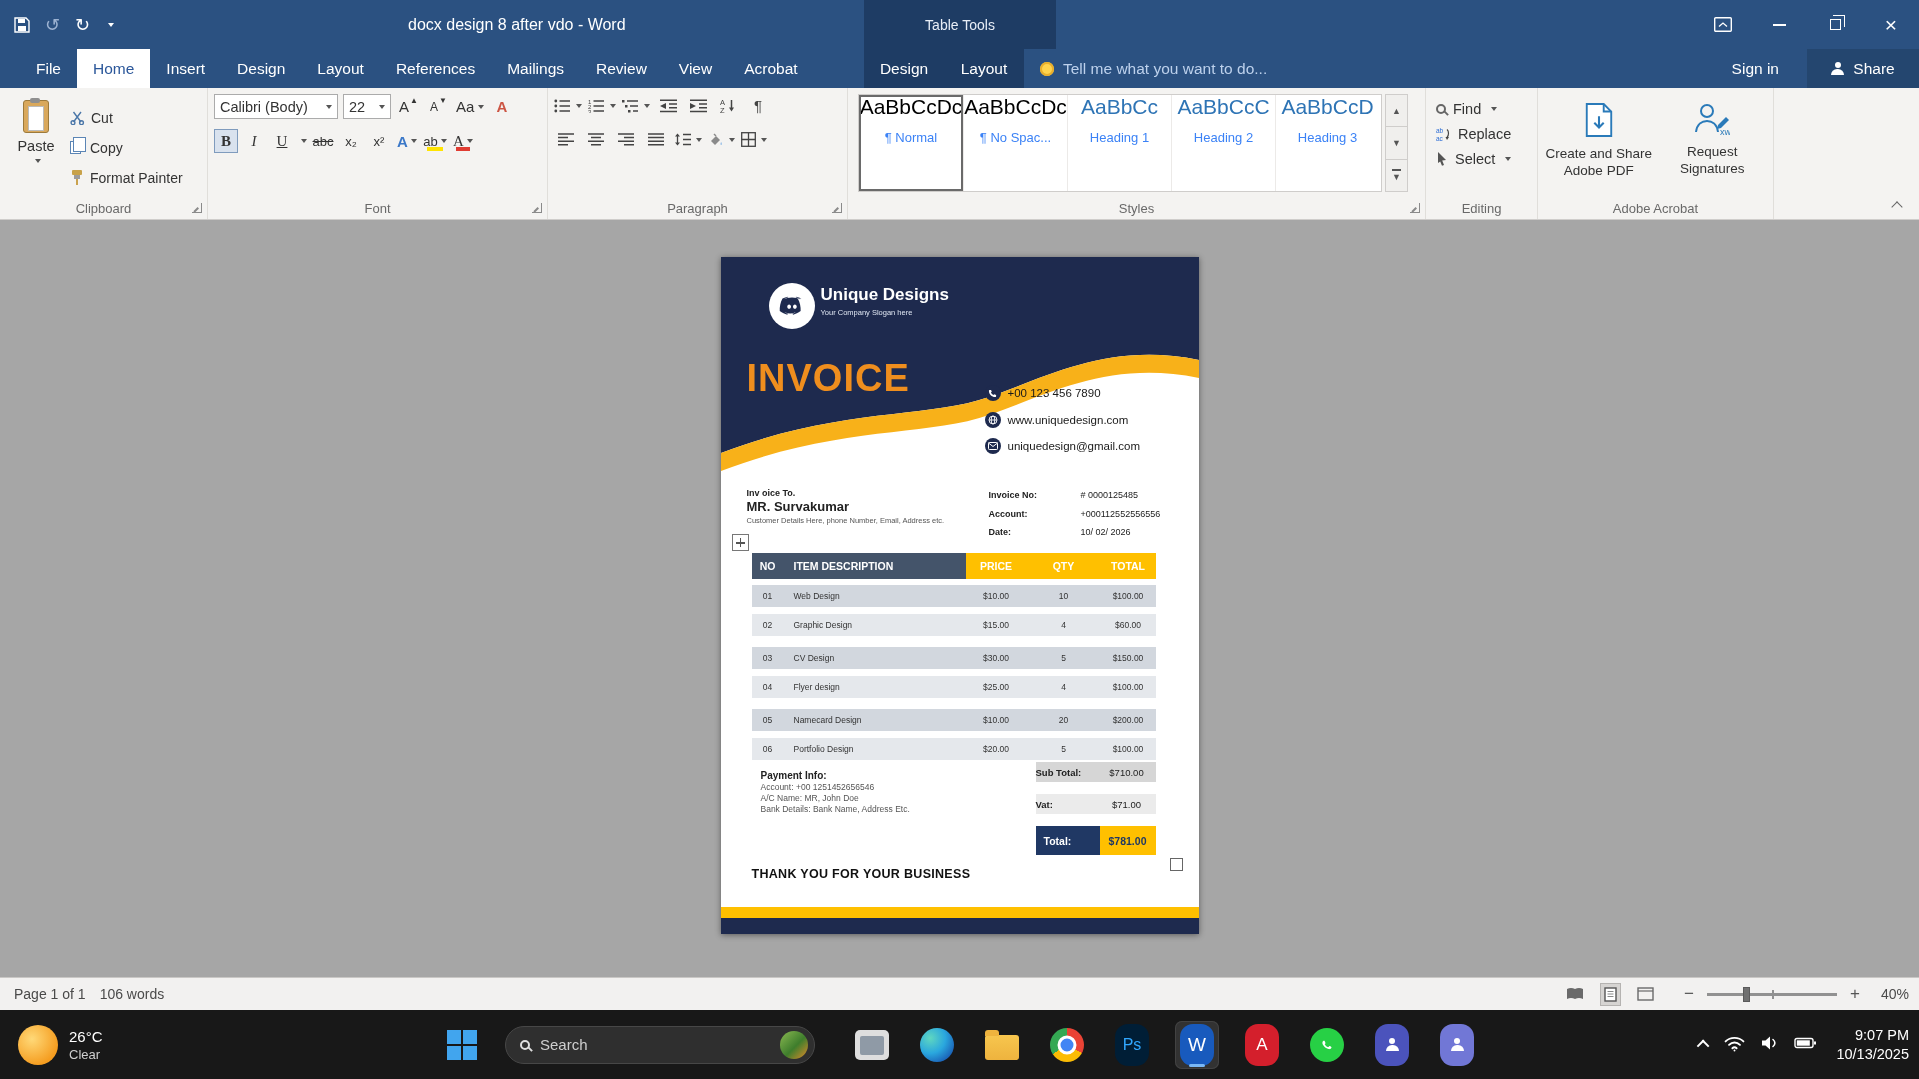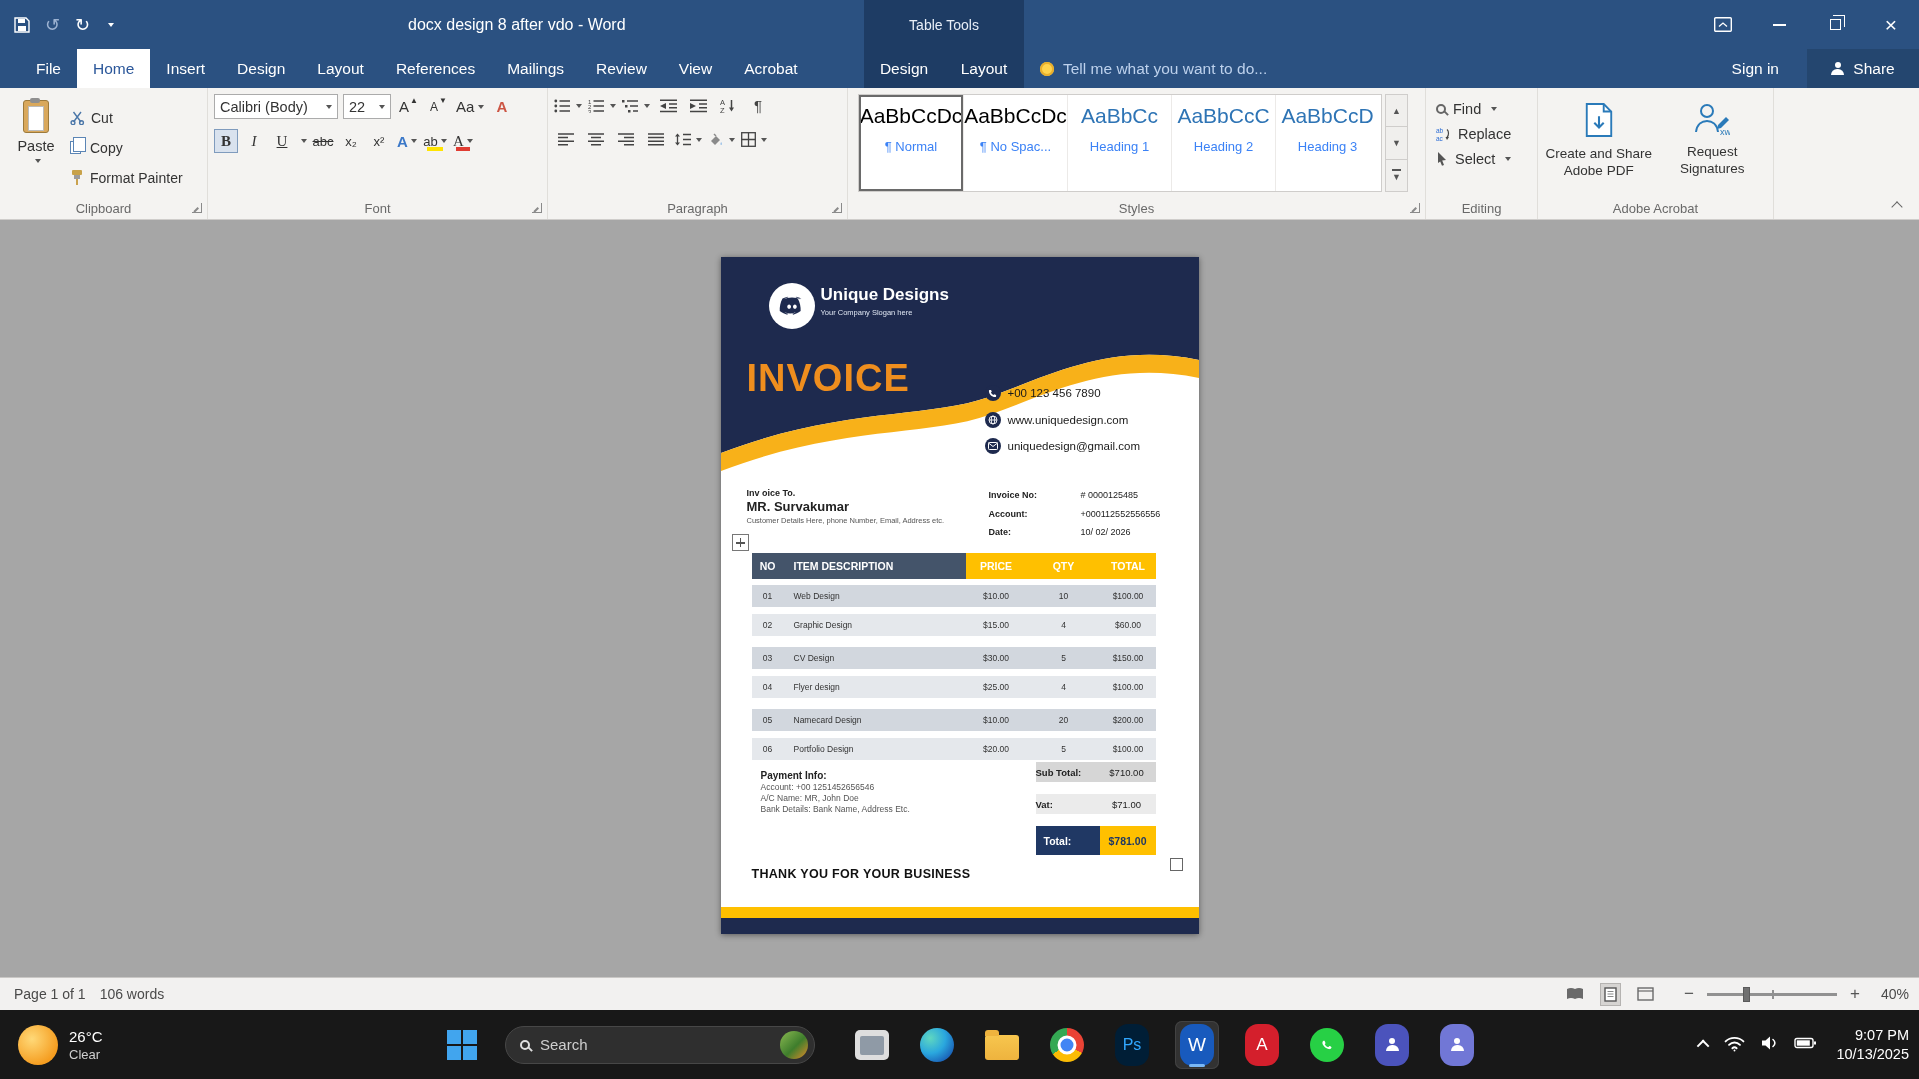--- a/index.html
+++ b/index.html
@@ -8,21 +8,21 @@
 .app{width:100%;height:100%;display:flex;flex-direction:column}
 .abs{position:absolute}
 .crt{width:0;height:0;border-left:3.5px solid transparent;border-right:3.5px solid transparent;border-top:4px solid #555;display:inline-block;margin-left:3px}
 .crt.w{border-top-color:#fff}
 
 .titlebar{height:49px;background:#2b5181;position:relative;color:#fff;flex:0 0 auto}
 .qat{position:absolute;left:14px;top:0;height:49px;display:flex;align-items:center;gap:15px}
 .qbtn{display:flex;align-items:center;justify-content:center;font-size:18px;color:#fff}
 .qbtn.dim{color:#9db3d2}
 .title{position:absolute;left:408px;top:0;height:49px;line-height:49px;font-size:16px;color:#fff}
-.tt-block{position:absolute;left:864px;top:0;width:160px;height:49px;background:#1e3c64;display:flex;align-items:center;justify-content:center;font-size:14px;color:#e8eef7}
+.tt-block{position:absolute;left:864px;top:0;width:192px;height:49px;background:#1e3c64;display:flex;align-items:center;justify-content:center;font-size:14px;color:#e8eef7}
 .win-controls{position:absolute;right:0;top:0;height:49px;display:flex}
 .wc{width:56px;height:49px;display:flex;align-items:center;justify-content:center}
 .minus-g{width:13px;height:2px;background:#fff}
 .restore-g{position:relative;width:11px;height:11px;border:1.5px solid #fff}
 .restore-g::before{content:"";position:absolute;left:2px;top:-5px;width:11px;height:11px;border:1.5px solid #fff;border-left:none;border-bottom:none}
 .close-g{font-size:21px;color:#fff;line-height:1}
 
 .tabrow{height:39px;background:#2b5181;position:relative;color:#fff;flex:0 0 auto;display:flex;align-items:stretch}
 .tab{padding:0 16px;display:flex;align-items:center;font-size:15.5px}
 .tab.file{margin-left:20px}
@@ -66,21 +66,21 @@
 .subt{font-size:13px}
 .hl{position:relative}.hl::after{content:"";position:absolute;left:4px;right:4px;bottom:2px;height:4px;background:#ffe400}
 .fcol{position:relative}.fcol::after{content:"";position:absolute;left:5px;right:5px;bottom:2px;height:4px;background:#e03c32}
 .fx{color:#3b78c8;font-weight:bold}
 .g-par{width:300px}
 .p-row{display:flex;align-items:center;gap:6px}
 .p-row.r2{margin-top:11px}
 .pbtn{min-width:24px;height:23px;display:flex;align-items:center;justify-content:center;gap:2px;color:#444}
 .g-sty{width:578px;display:flex}
 .sgallery{display:flex;border:1px solid #cfcdcb;background:#fff;height:98px;margin-left:4px;width:524px}
-.sitem{width:104px;padding-top:9px;text-align:center;position:relative}
+.sitem{width:104px;text-align:center;position:relative}
 .sitem+.sitem{border-left:1px solid #eceae8}
 .sitem.sel{outline:2px solid #6a6a6a;outline-offset:-2px}
 .sprev{font-size:21px;color:#000;white-space:nowrap;overflow:hidden}
 .sprev.h{color:#2e74b5}
 .sname{margin-top:11px;font-size:13px;color:#3b82f6;white-space:nowrap;overflow:hidden}
 .scol{width:23px;display:flex;flex-direction:column;margin-left:3px;height:98px}
 .sc{flex:1;display:flex;align-items:center;justify-content:center;border:1px solid #cfcdcb;border-top:none;background:#f0efed;font-size:9px;color:#555;flex-direction:column;gap:1px}
 .sc:first-child{border-top:1px solid #cfcdcb}
 .mored{width:9px;height:2px;background:#555}
 .g-edit{width:112px}

